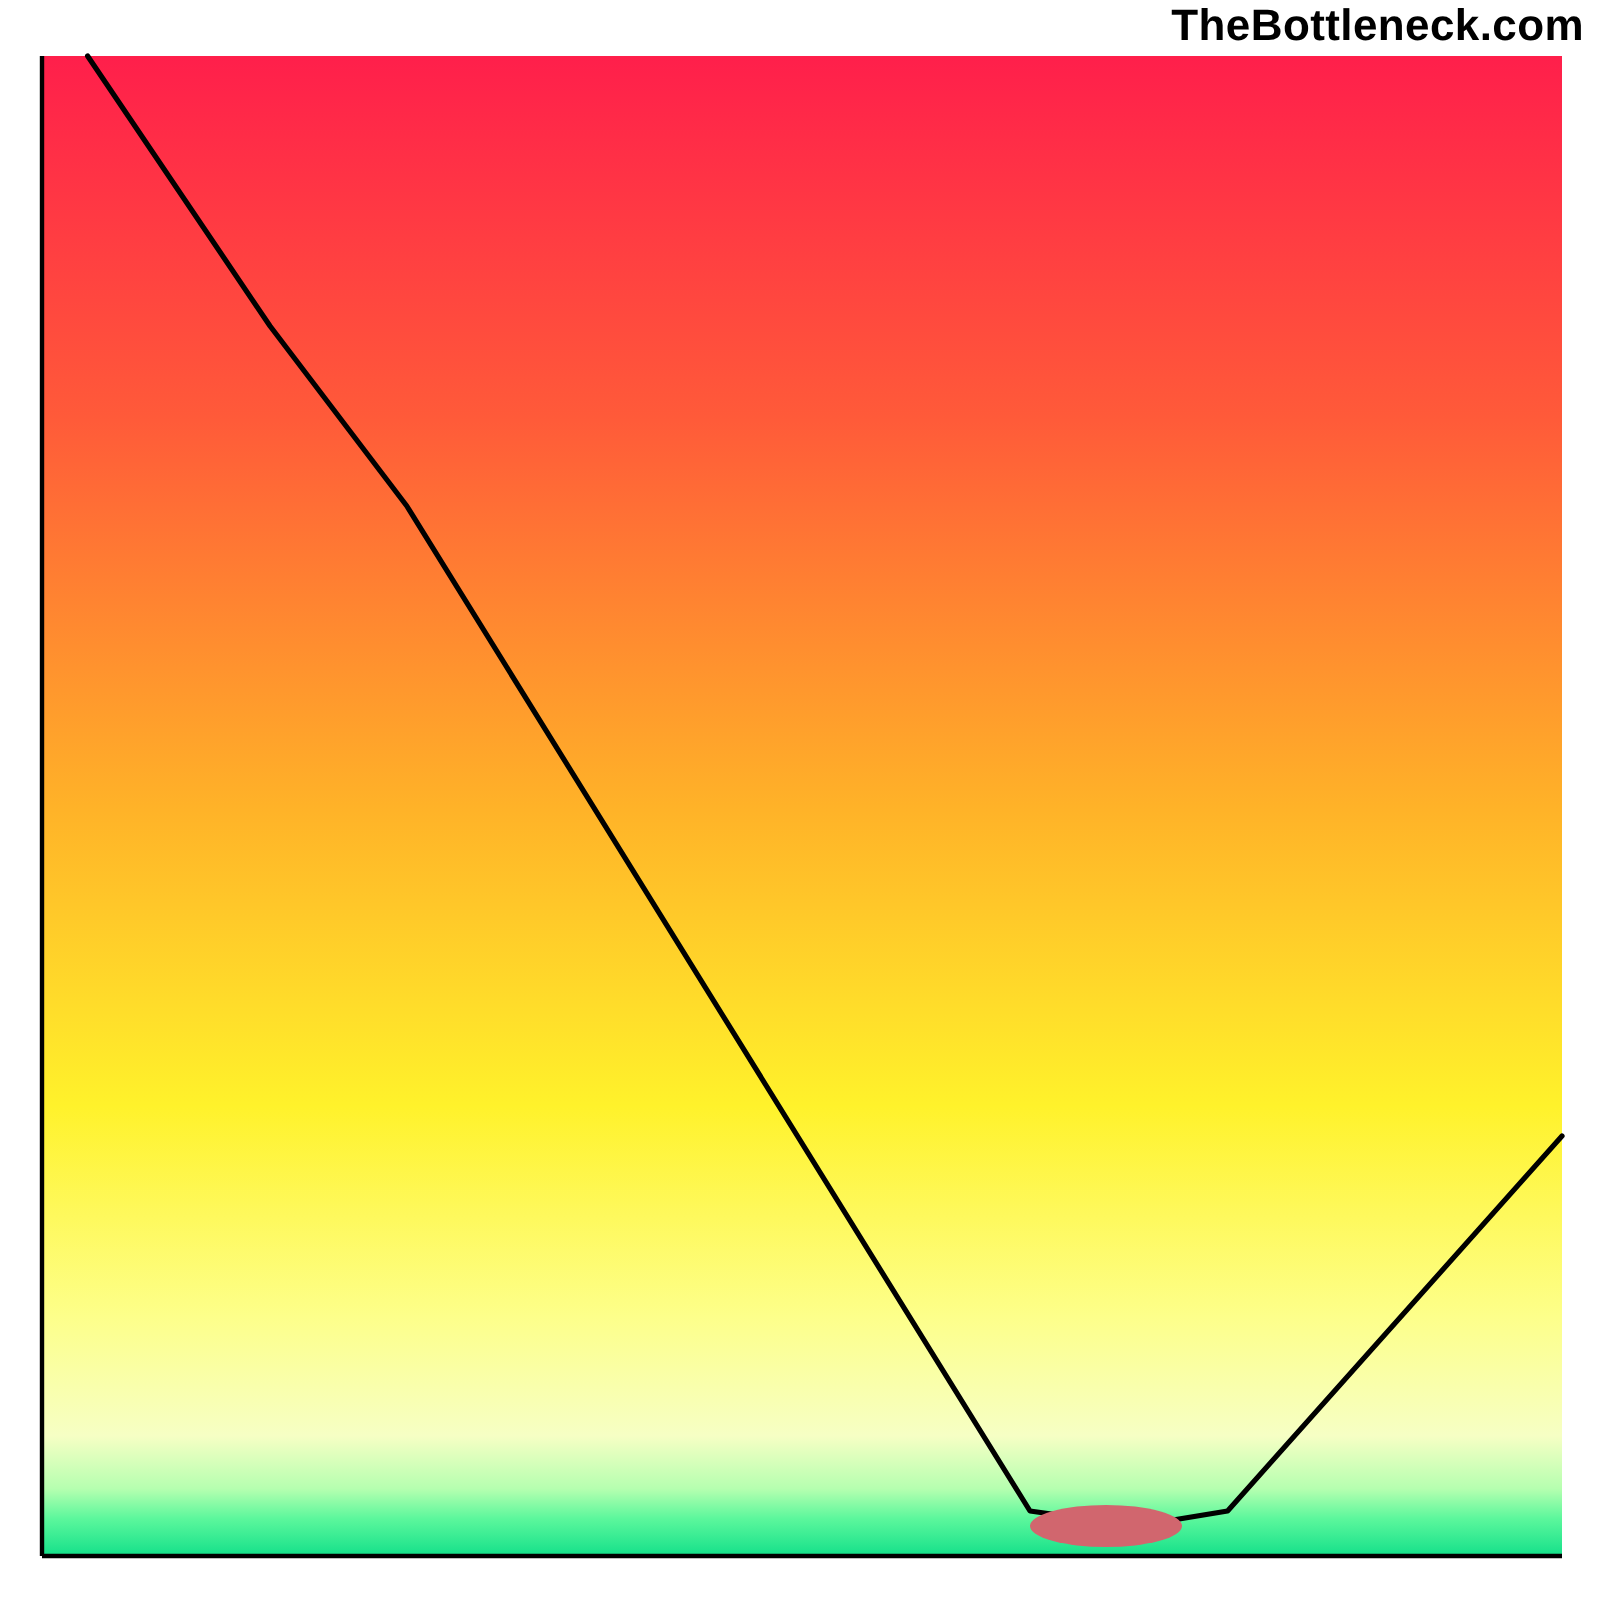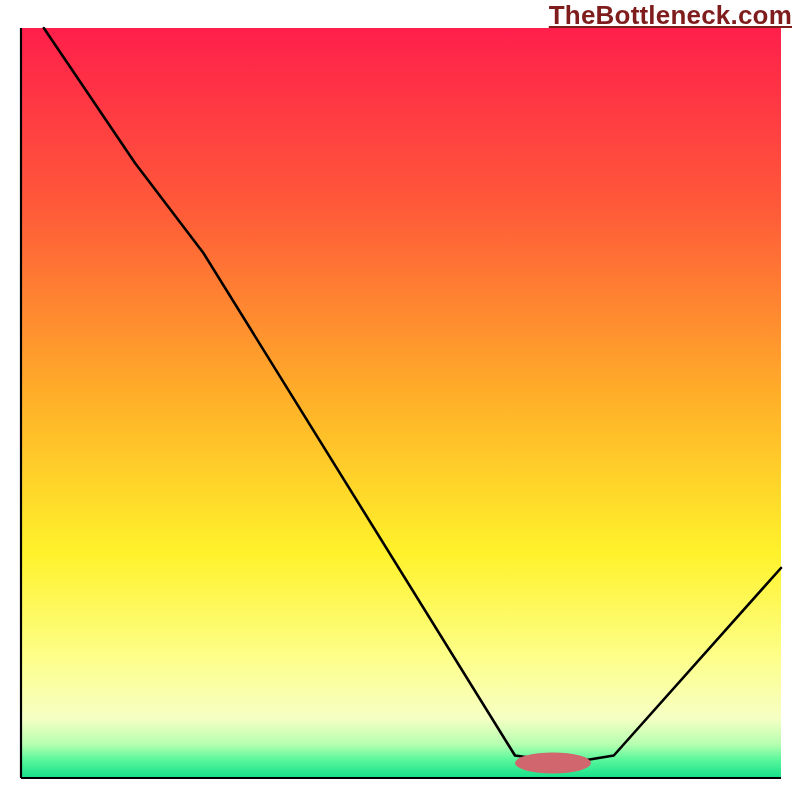--- a/index.html
+++ b/index.html
@@ -13,26 +13,25 @@
   }
   .canvas {
     position: relative;
     width: 800px;
     height: 800px;
   }
   .watermark {
     position: absolute;
     top: 0;
     right: 8px;
-    font-size: 26px;
+    font-size: 22px;
     font-weight: 600;
-    color: #7f1d1d;
+    color: #000000;
     letter-spacing: 0.2px;
     user-select: none;
-    text-decoration: underline;
   }
   svg.chart {
     position: absolute;
     left: 0;
     top: 0;
   }
 </style>
 </head>
 <body>
 

